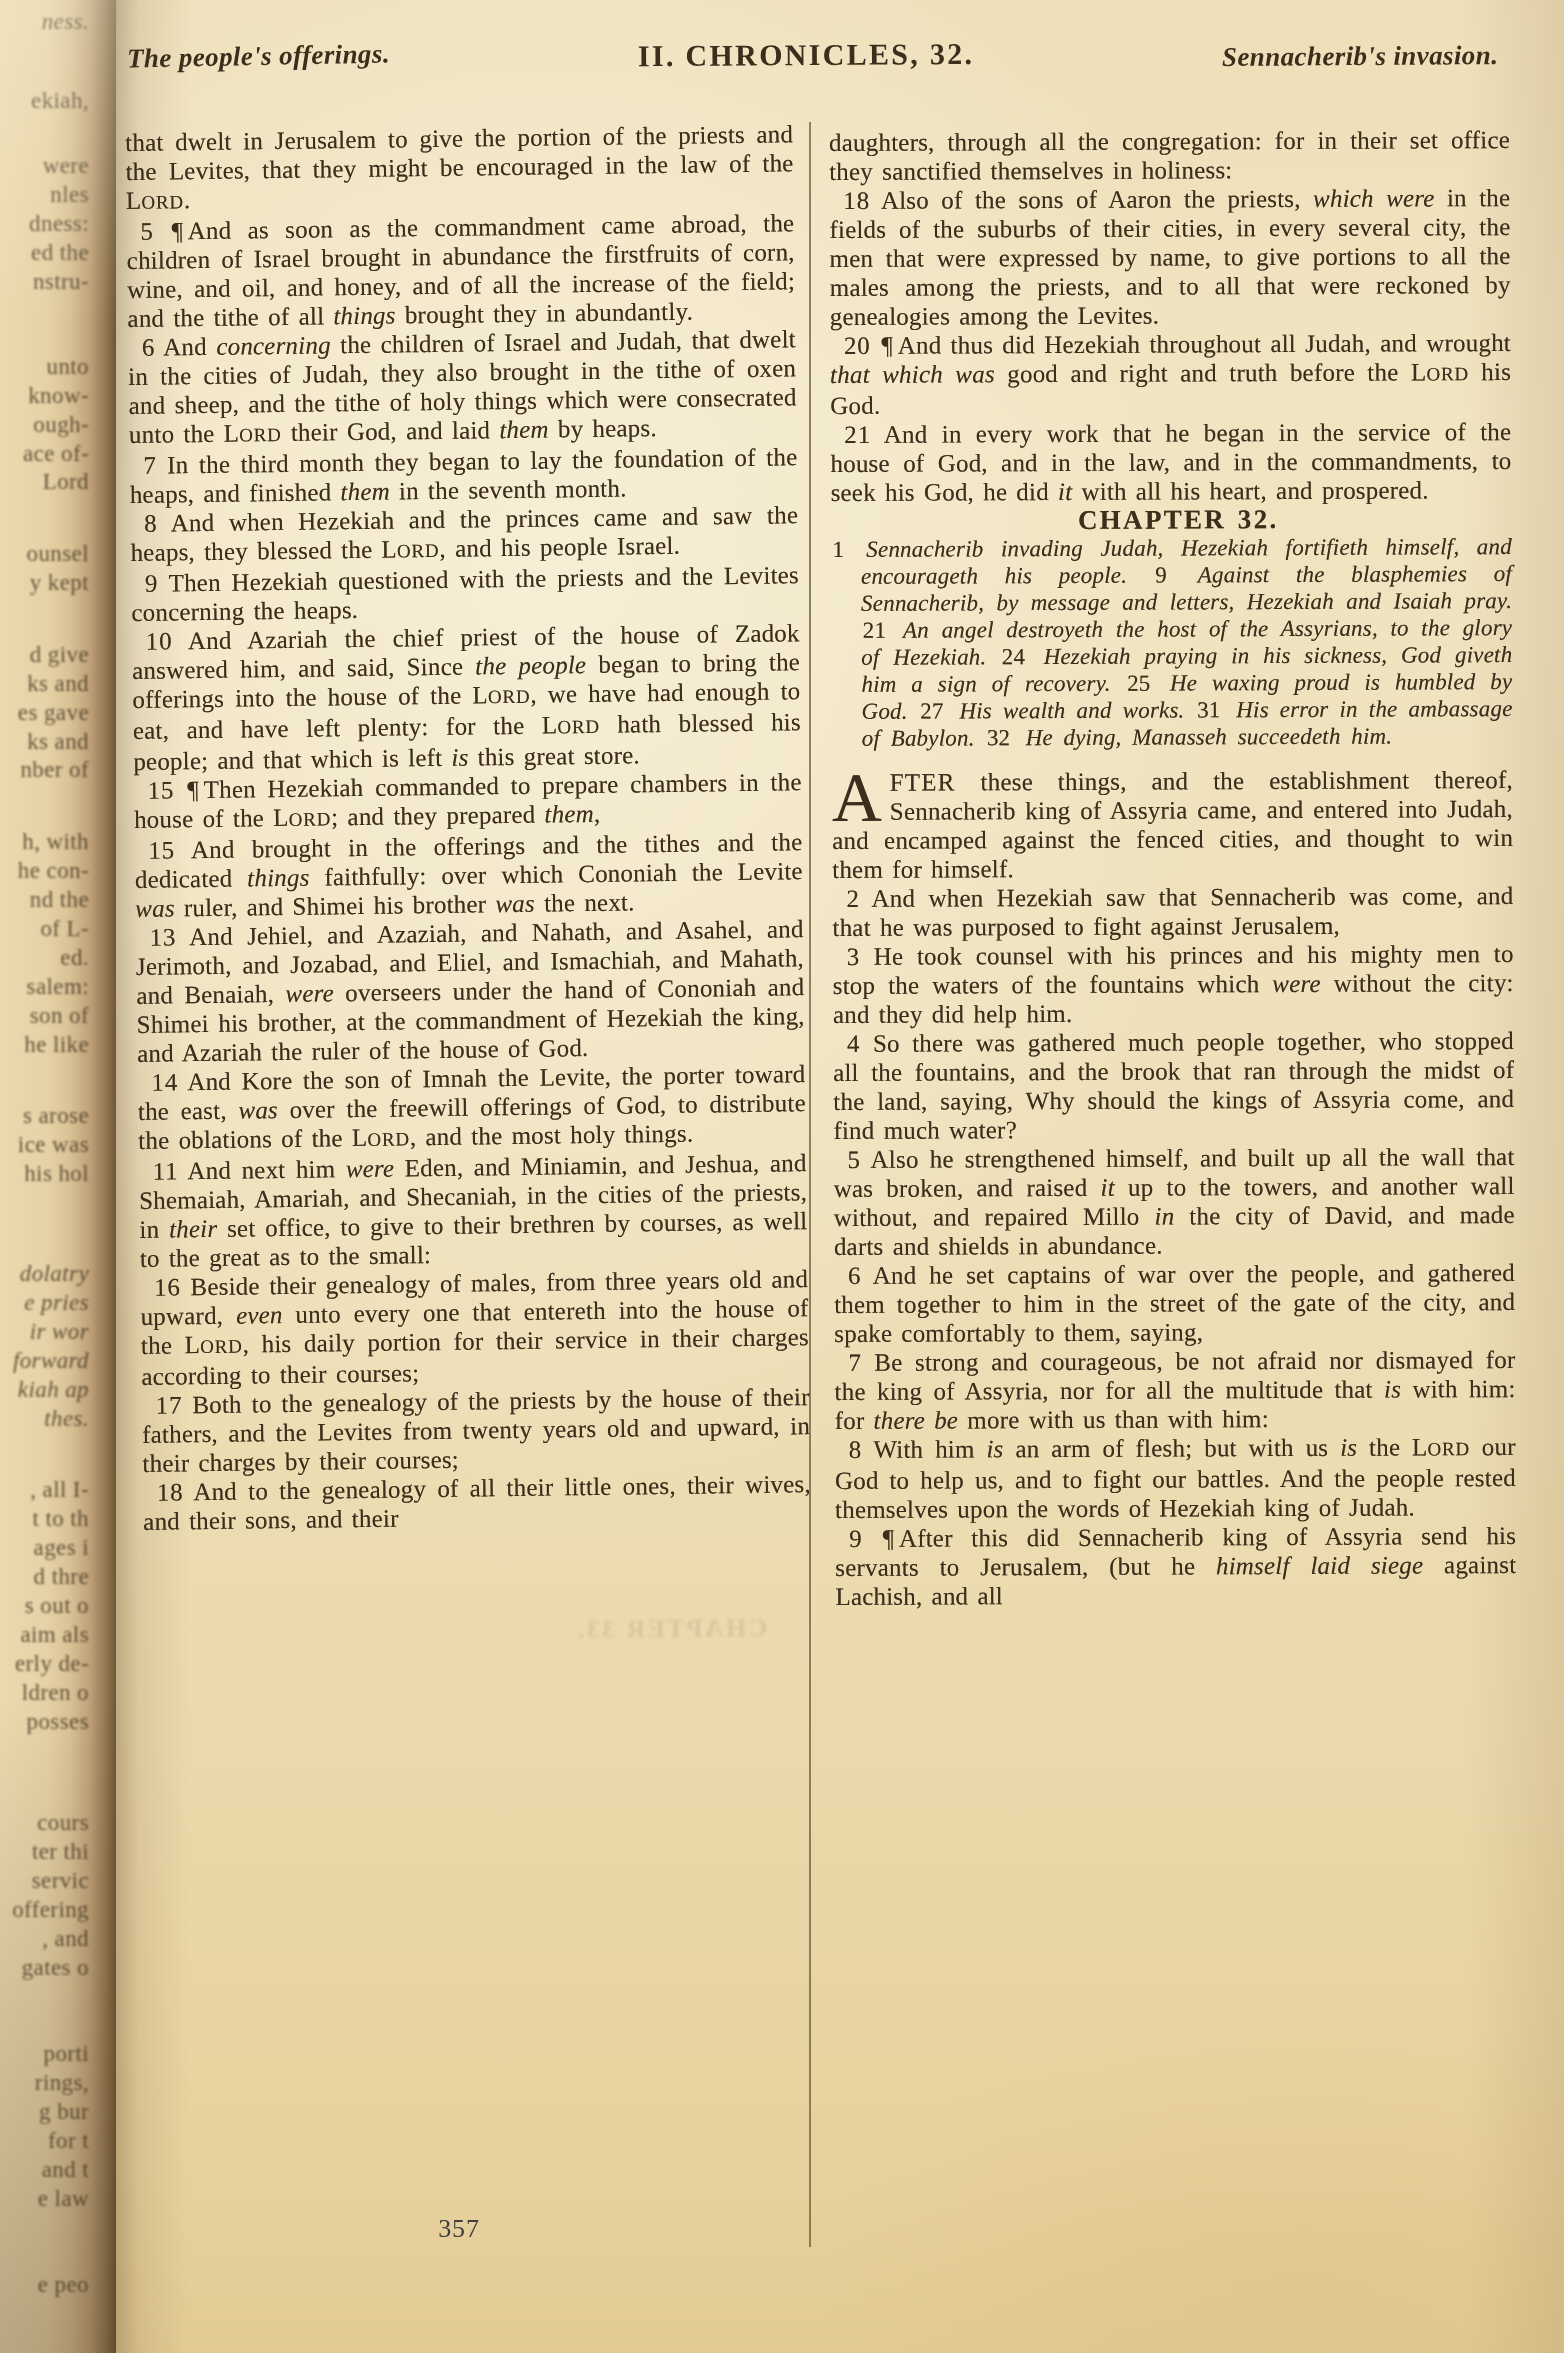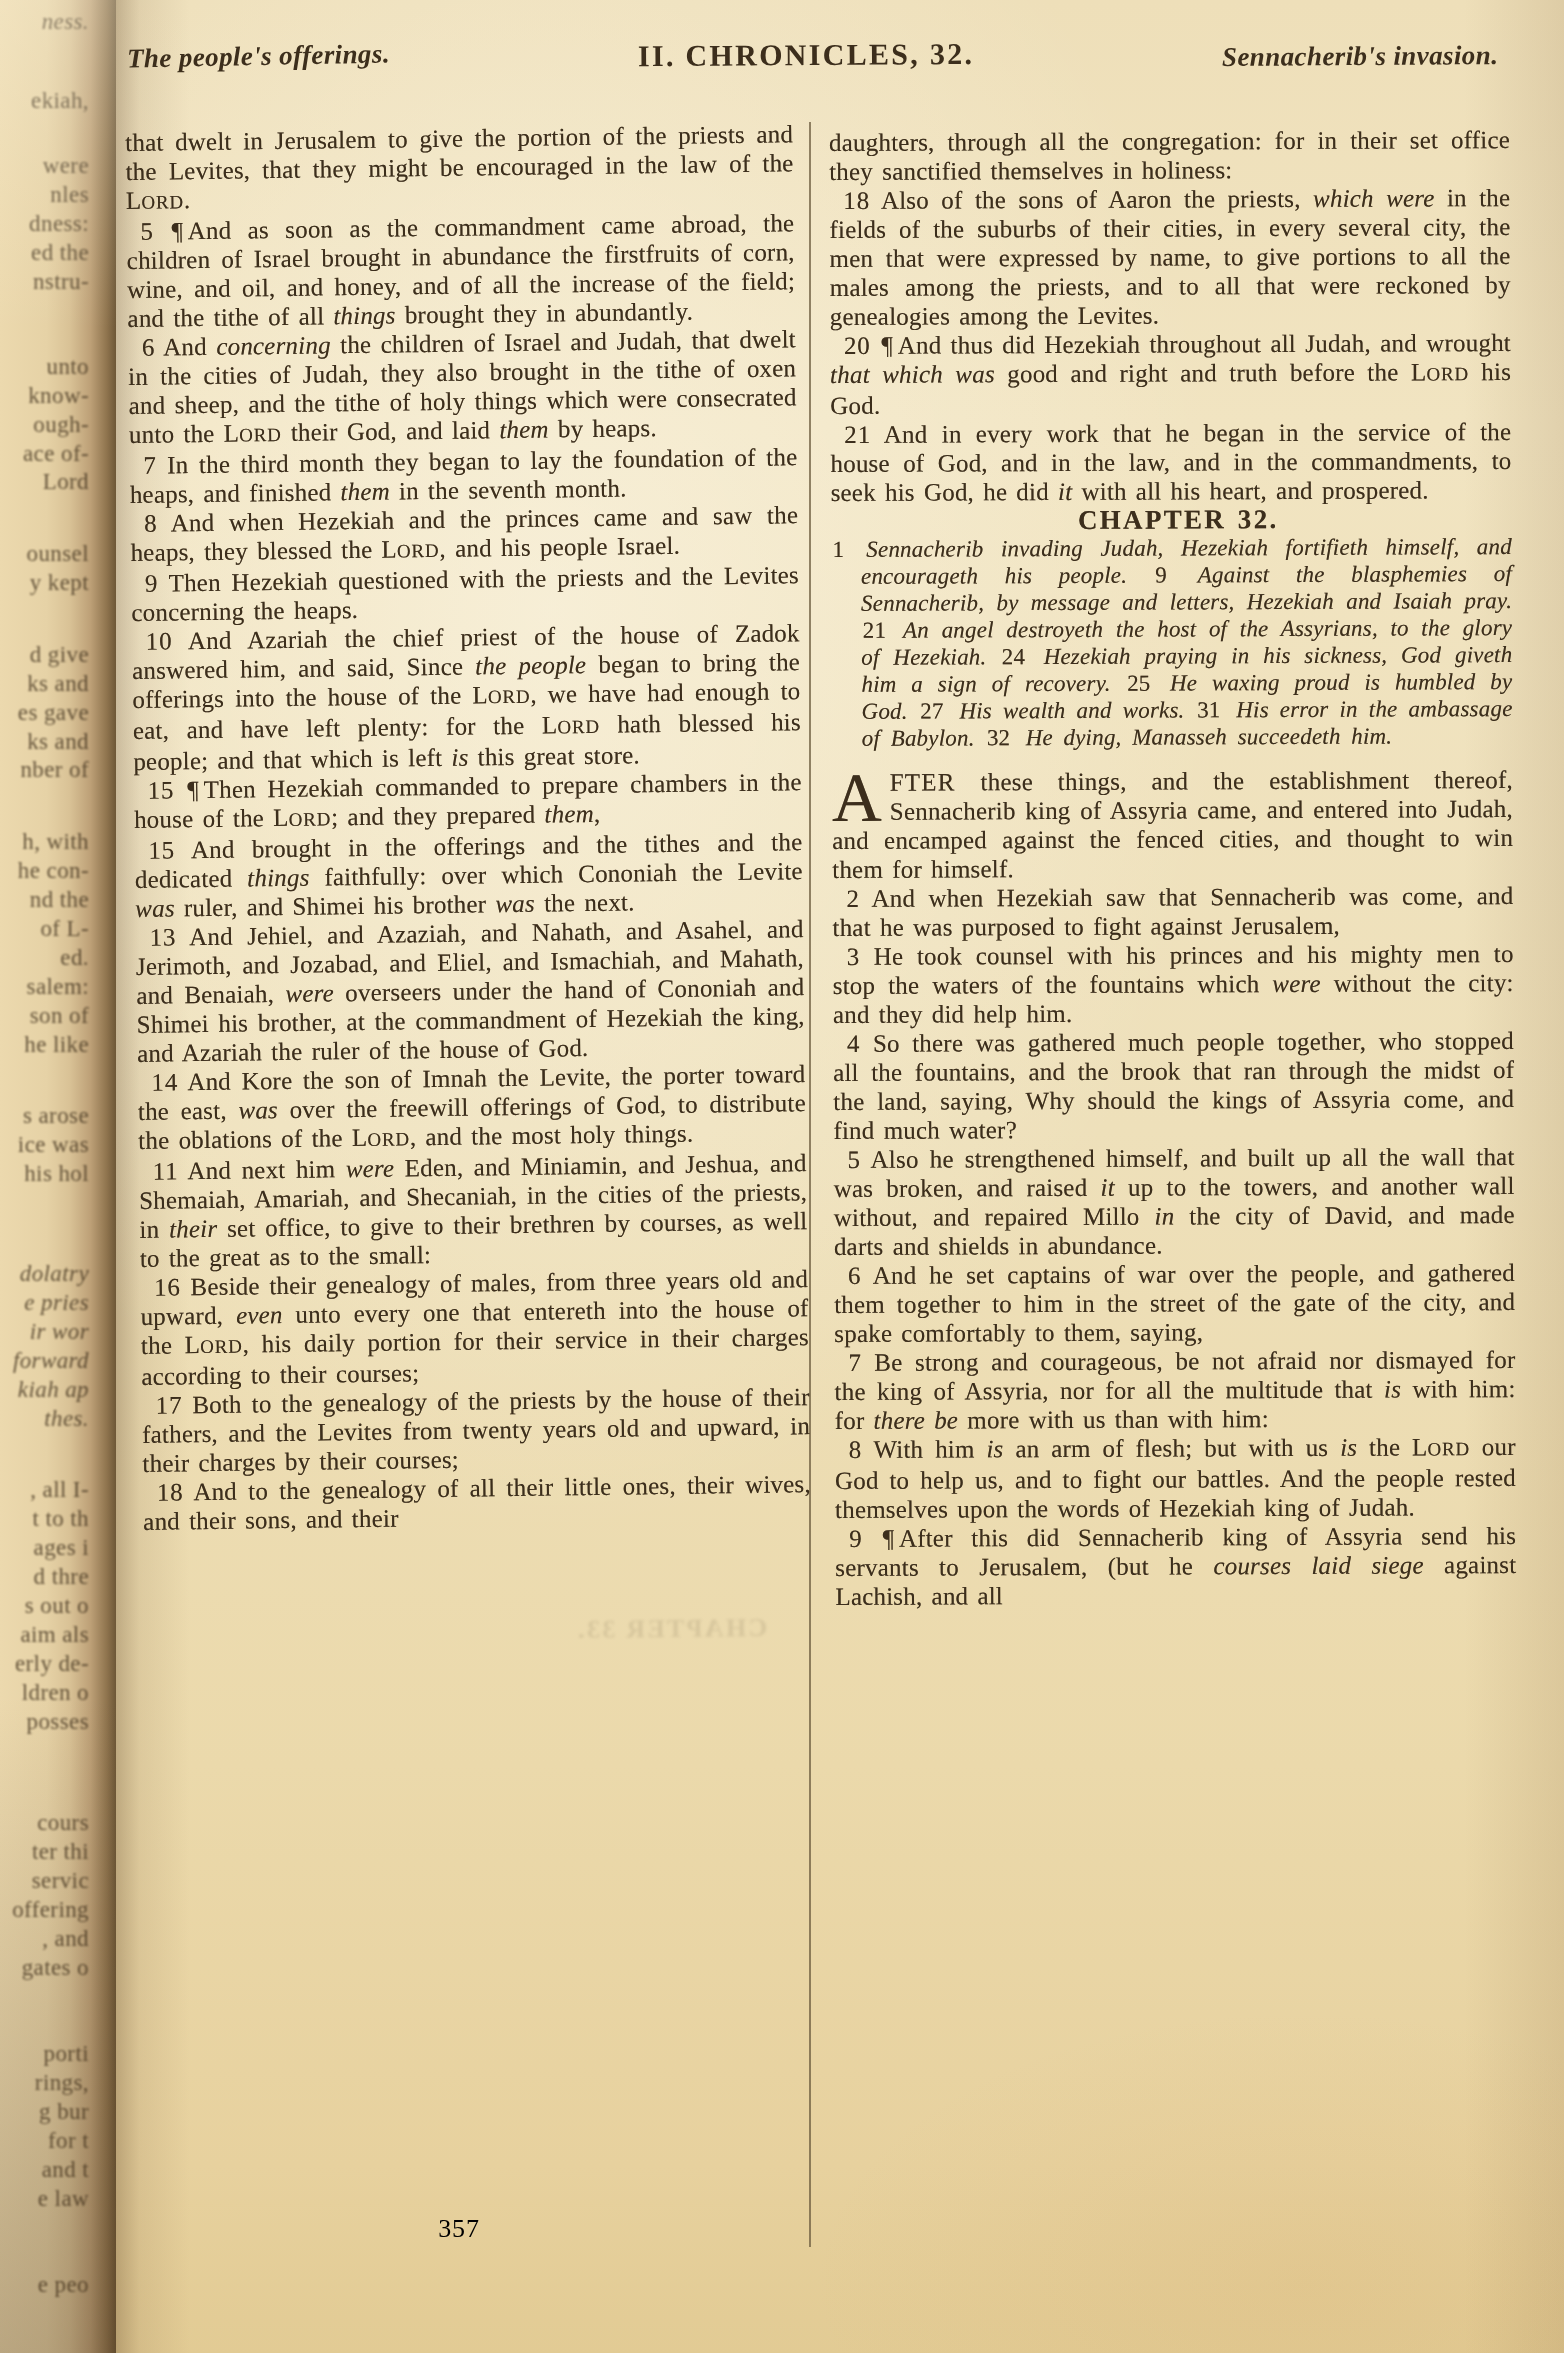--- a/index.html
+++ b/index.html
@@ -51,21 +51,21 @@
   .chap-head{margin:23.5px 0 12.5px;text-align:center;text-indent:0;font-size:27px;
     letter-spacing:2.3px;font-weight:bold;}
   .summary{margin:0 0 15.6px;font-style:italic;font-size:23px;line-height:27px;
     word-spacing:4.7px;padding-left:30px;text-indent:-30px;}
   .summary .n{font-style:normal;margin:0 4.7px 0 1.6px;}
 
   .dropcap{float:left;font-size:69px;line-height:52px;padding:4.7px 7.8px 0 0;}
   .caps{letter-spacing:1.2px;}
 
   .pagenum{position:absolute;left:125px;width:668px;top:2214px;text-align:center;
-    font-size:26px;color:#000000;letter-spacing:0.8px;}
+    font-size:26px;color:#404040;letter-spacing:0.8px;}
 
   
   .ghost{position:absolute;left:391px;top:1614px;width:329px;text-align:center;
     font-size:26px;letter-spacing:2.3px;font-weight:bold;color:#5a4c34;
     transform:scaleX(-1) rotate(.6deg);filter:blur(1.7px);opacity:.14;}
 </style>
 </head>
 <body>
 
 <div class="canvas">
@@ -169,19 +169,19 @@
       <p class="verse chap-head">CHAPTER 32.</p>
       <p class="summary"><span class="n">1</span> Sennacherib invading Judah, Hezekiah fortifieth himself, and encourageth his people. <span class="n">9</span> Against the blasphemies of Sennacherib, by message and letters, Hezekiah and Isaiah pray. <span class="n">21</span> An angel destroyeth the host of the Assyrians, to the glory of Hezekiah. <span class="n">24</span> Hezekiah praying in his sickness, God giveth him a sign of recovery. <span class="n">25</span> He waxing proud is humbled by God. <span class="n">27</span> His wealth and works. <span class="n">31</span> His error in the ambassage of Babylon. <span class="n">32</span> He dying, Manasseh succeedeth him.</p>
       <p class="verse cont"><span class="dropcap">A</span><span class="caps">FTER</span> these things, and the establishment thereof, Sennacherib king of Assyria came, and entered into Judah, and encamped against the fenced cities, and thought to win them for himself.</p>
       <p class="verse"><span class="vnum">2</span> And when Hezekiah saw that Sennacherib was come, and that he was purposed to fight against Jerusalem,</p>
       <p class="verse"><span class="vnum">3</span> He took counsel with his princes and his mighty men to stop the waters of the fountains which <i>were</i> without the city: and they did help him.</p>
       <p class="verse"><span class="vnum">4</span> So there was gathered much people together, who stopped all the fountains, and the brook that ran through the midst of the land, saying, Why should the kings of Assyria come, and find much water?</p>
       <p class="verse"><span class="vnum">5</span> Also he strengthened himself, and built up all the wall that was broken, and raised <i>it</i> up to the towers, and another wall without, and repaired Millo <i>in</i> the city of David, and made darts and shields in abundance.</p>
       <p class="verse"><span class="vnum">6</span> And he set captains of war over the people, and gathered them together to him in the street of the gate of the city, and spake comfortably to them, saying,</p>
       <p class="verse"><span class="vnum">7</span> Be strong and courageous, be not afraid nor dismayed for the king of Assyria, nor for all the multitude that <i>is</i> with him: for <i>there be</i> more with us than with him:</p>
       <p class="verse"><span class="vnum">8</span> With him <i>is</i> an arm of flesh; but with us <i>is</i> the <span class="lord">L<span class="ord">ORD</span></span> our God to help us, and to fight our battles. And the people rested themselves upon the words of Hezekiah king of Judah.</p>
-      <p class="verse"><span class="vnum">9</span> <span class="pilcrow">¶</span>After this did Sennacherib king of Assyria send his servants to Jerusalem, (but he <i>courses laid siege</i> against Lachish, and all</p>
+      <p class="verse"><span class="vnum">9</span> <span class="pilcrow">¶</span>After this did Sennacherib king of Assyria send his servants to Jerusalem, (but he <i>himself laid siege</i> against Lachish, and all</p>
     </div>
 
   <div class="pagenum">357</div>
 
 </div>
 
 
 </body></html>

